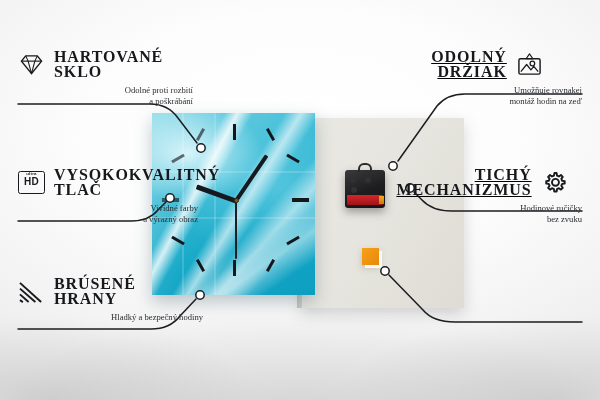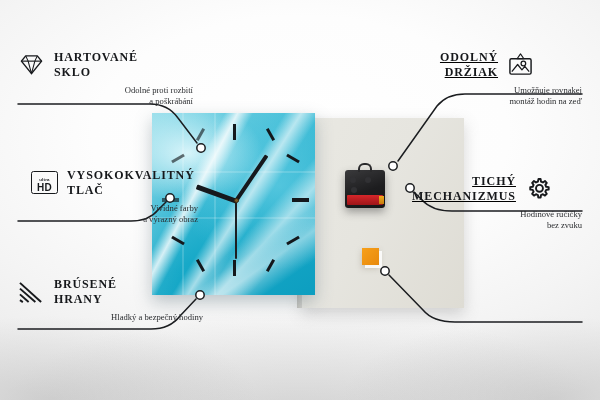--- a/index.html
+++ b/index.html
@@ -131,21 +131,21 @@
   
   .feature { position:absolute; z-index:4; }
   .feature .head {
     display:flex; align-items:center; gap:9px;
   }
   .feature.left .head { justify-content:flex-start; }
   .feature.right .head { justify-content:center;text-decoration:underline; }
 
   .feature .title {
     font-family:"Liberation Serif", serif;
-    font-size:12px;
+    font-size:16px;
     font-weight:700;
     letter-spacing:.9px;
     line-height:14.5px;
     color:#16181b;
     text-transform:uppercase;
     white-space:pre-line;
   }
   .feature.left  .title { text-align:left; }
   .feature.right .title { text-align:right; }
 
@@ -162,23 +162,22 @@
 
   .ico { width:27px; height:25px; flex:0 0 27px; display:block; }
   .ico svg { display:block; width:100%; height:100%; }
 
   
   .hd-badge {
     width:27px; height:23px; flex:0 0 27px;
     border:1.6px solid #17191c;
     border-radius:2.5px;
     display:flex; flex-direction:column;
-    align-items:center; justify-content:flex-end;
+    align-items:center; justify-content:flex-start;
     line-height:1;
-    margin-left:13px;
   }
   .hd-badge .u {
     font-family:"Liberation Sans", sans-serif;
     font-size:4.4px; font-weight:700; letter-spacing:.2px; color:#17191c;
   }
   .hd-badge .h {
     font-family:"Liberation Sans", sans-serif;
     font-size:10px; font-weight:700; letter-spacing:.2px; color:#17191c;
     margin-top:.5px;
   }
@@ -315,21 +314,21 @@
             <path d="M5,20.5 L11,13 L15.5,18.5 L18.5,15 L23,20.5" stroke-width="1.3"></path>
             <circle cx="17" cy="12" r="2.4" stroke-width="1.3"></circle>
           </g>
         </svg>
       </span>
     </div>
     <div class="desc">Umožňuje rovnakej
 montáž hodin na zeď</div>
   </div>
 
-  <div class="feature right" style="right:18px; top:174px; width:200px;">
+  <div class="feature right" style="right:18px; top:168px; width:200px;">
     <div class="head">
       <span class="title">TICHÝ
 MECHANIZMUS</span>
       <span class="ico">
         <svg viewBox="0 0 28 26">
           <g fill="none" stroke="#17191c" stroke-width="2" stroke-linejoin="round" stroke-linecap="round">
             <path d="M14,3.2 L16.2,3.2 L16.6,5.8 L18.6,6.7 L20.7,5.2 L22.6,7.1
                      L21.1,9.2 L22,11.2 L24.6,11.6 L24.6,14 L22,14.4 L21.1,16.4
                      L22.6,18.5 L20.7,20.4 L18.6,18.9 L16.6,19.8 L16.2,22.4
                      L13.8,22.4 L13.4,19.8 L11.4,18.9 L9.3,20.4 L7.4,18.5

